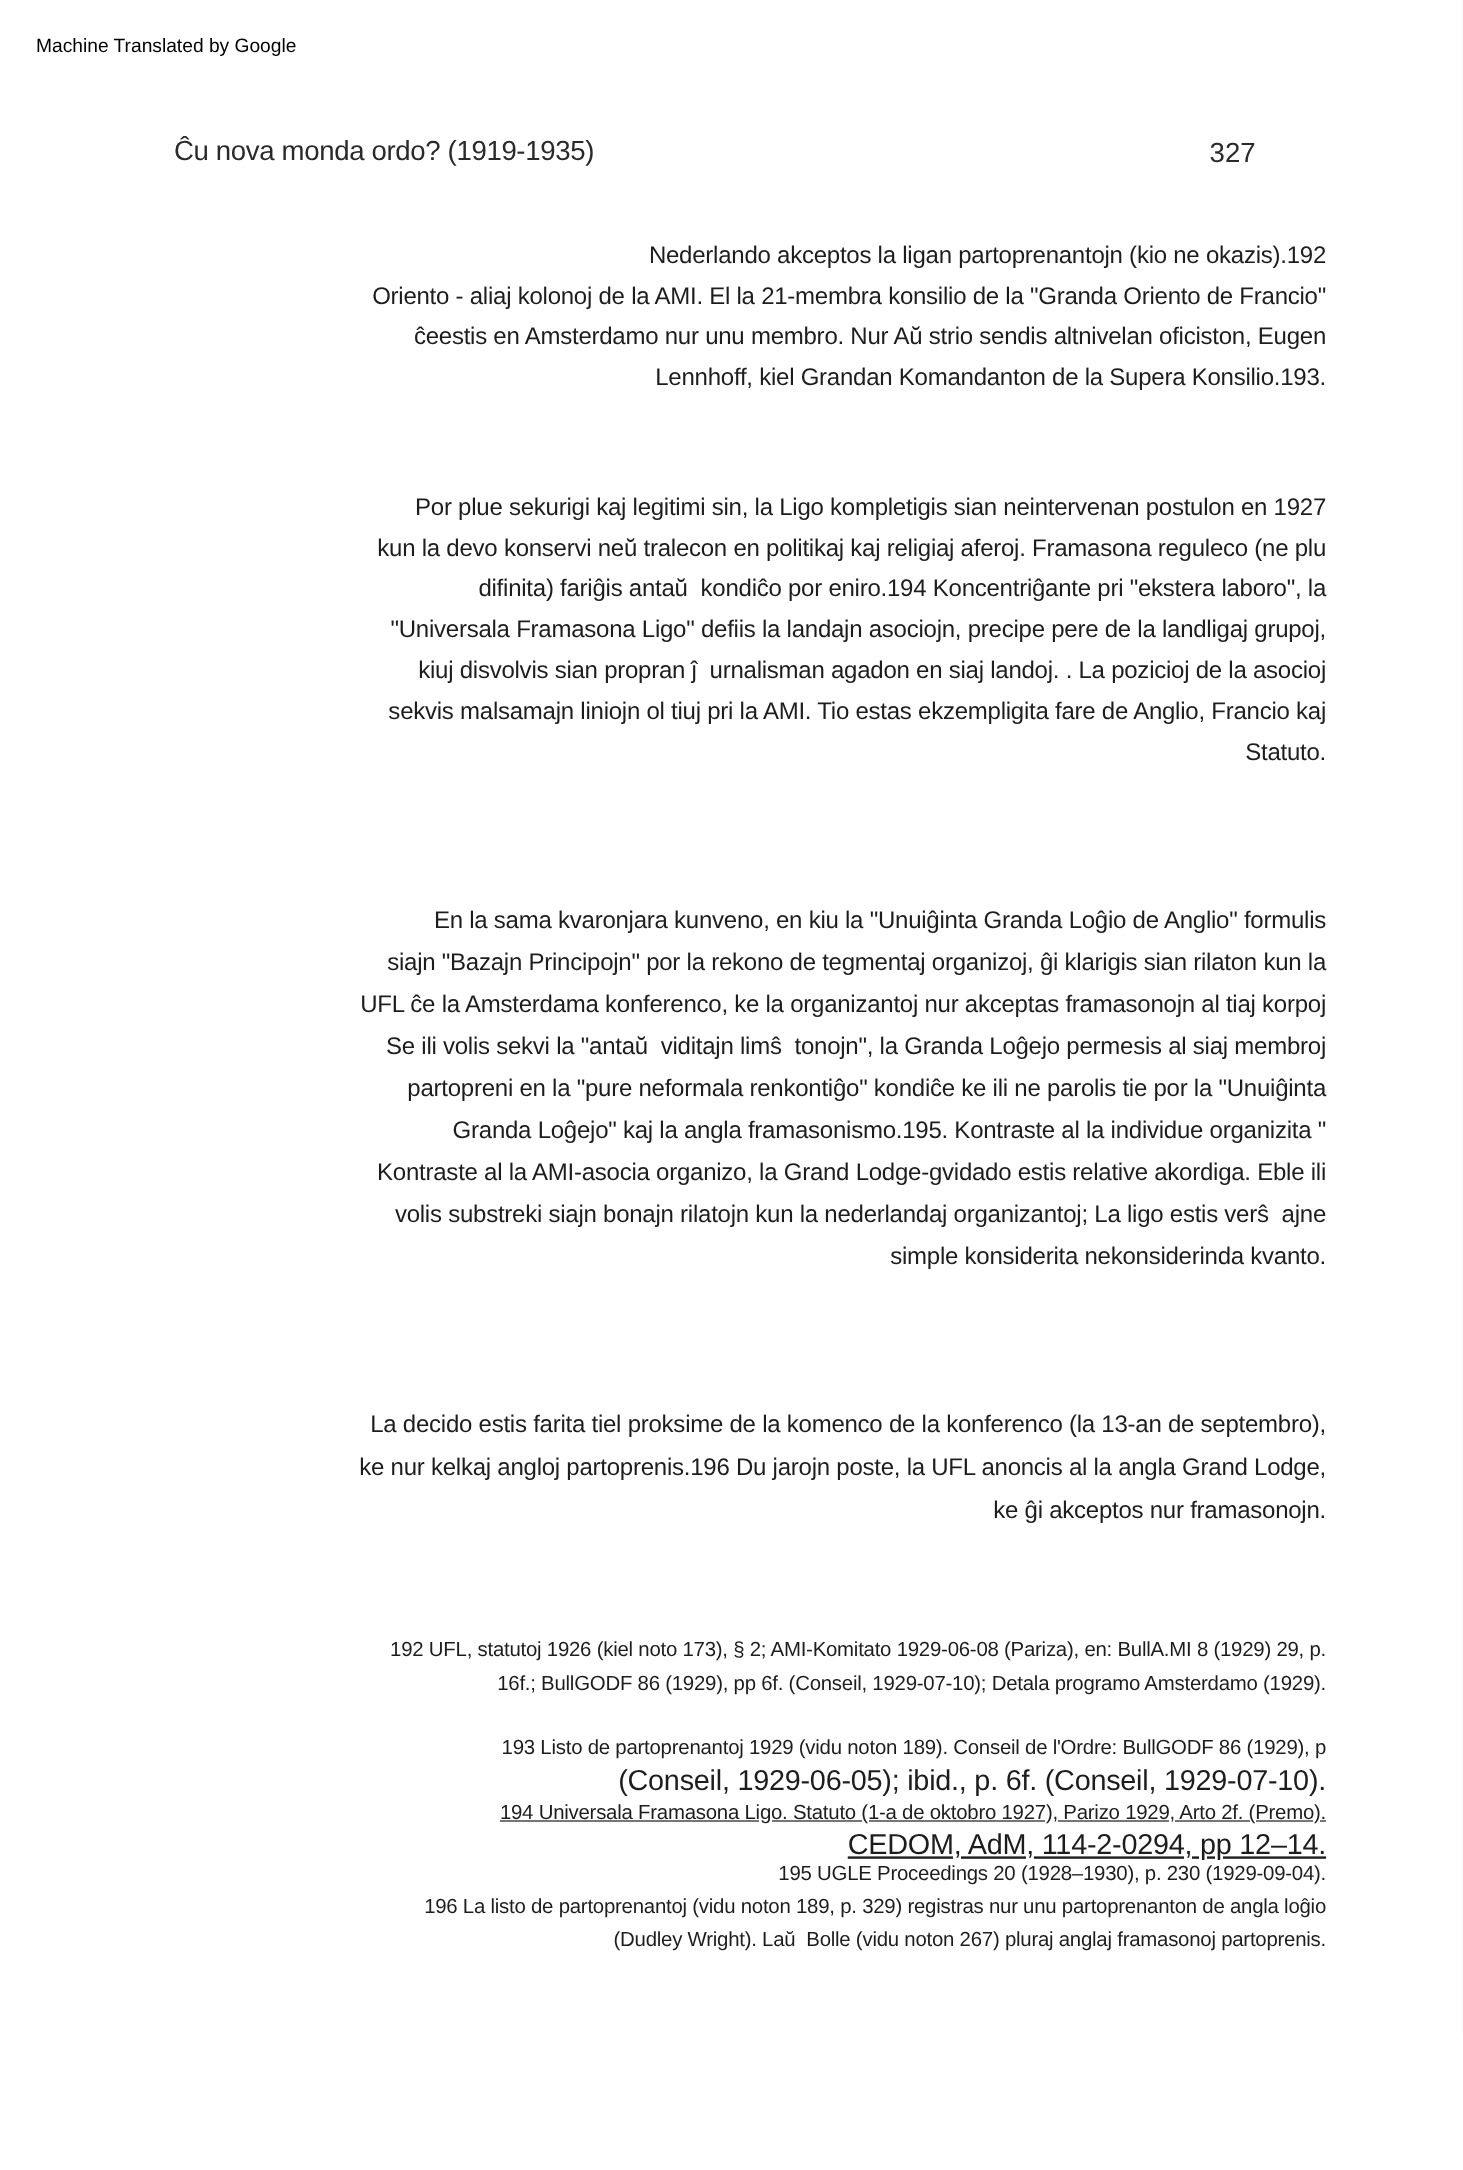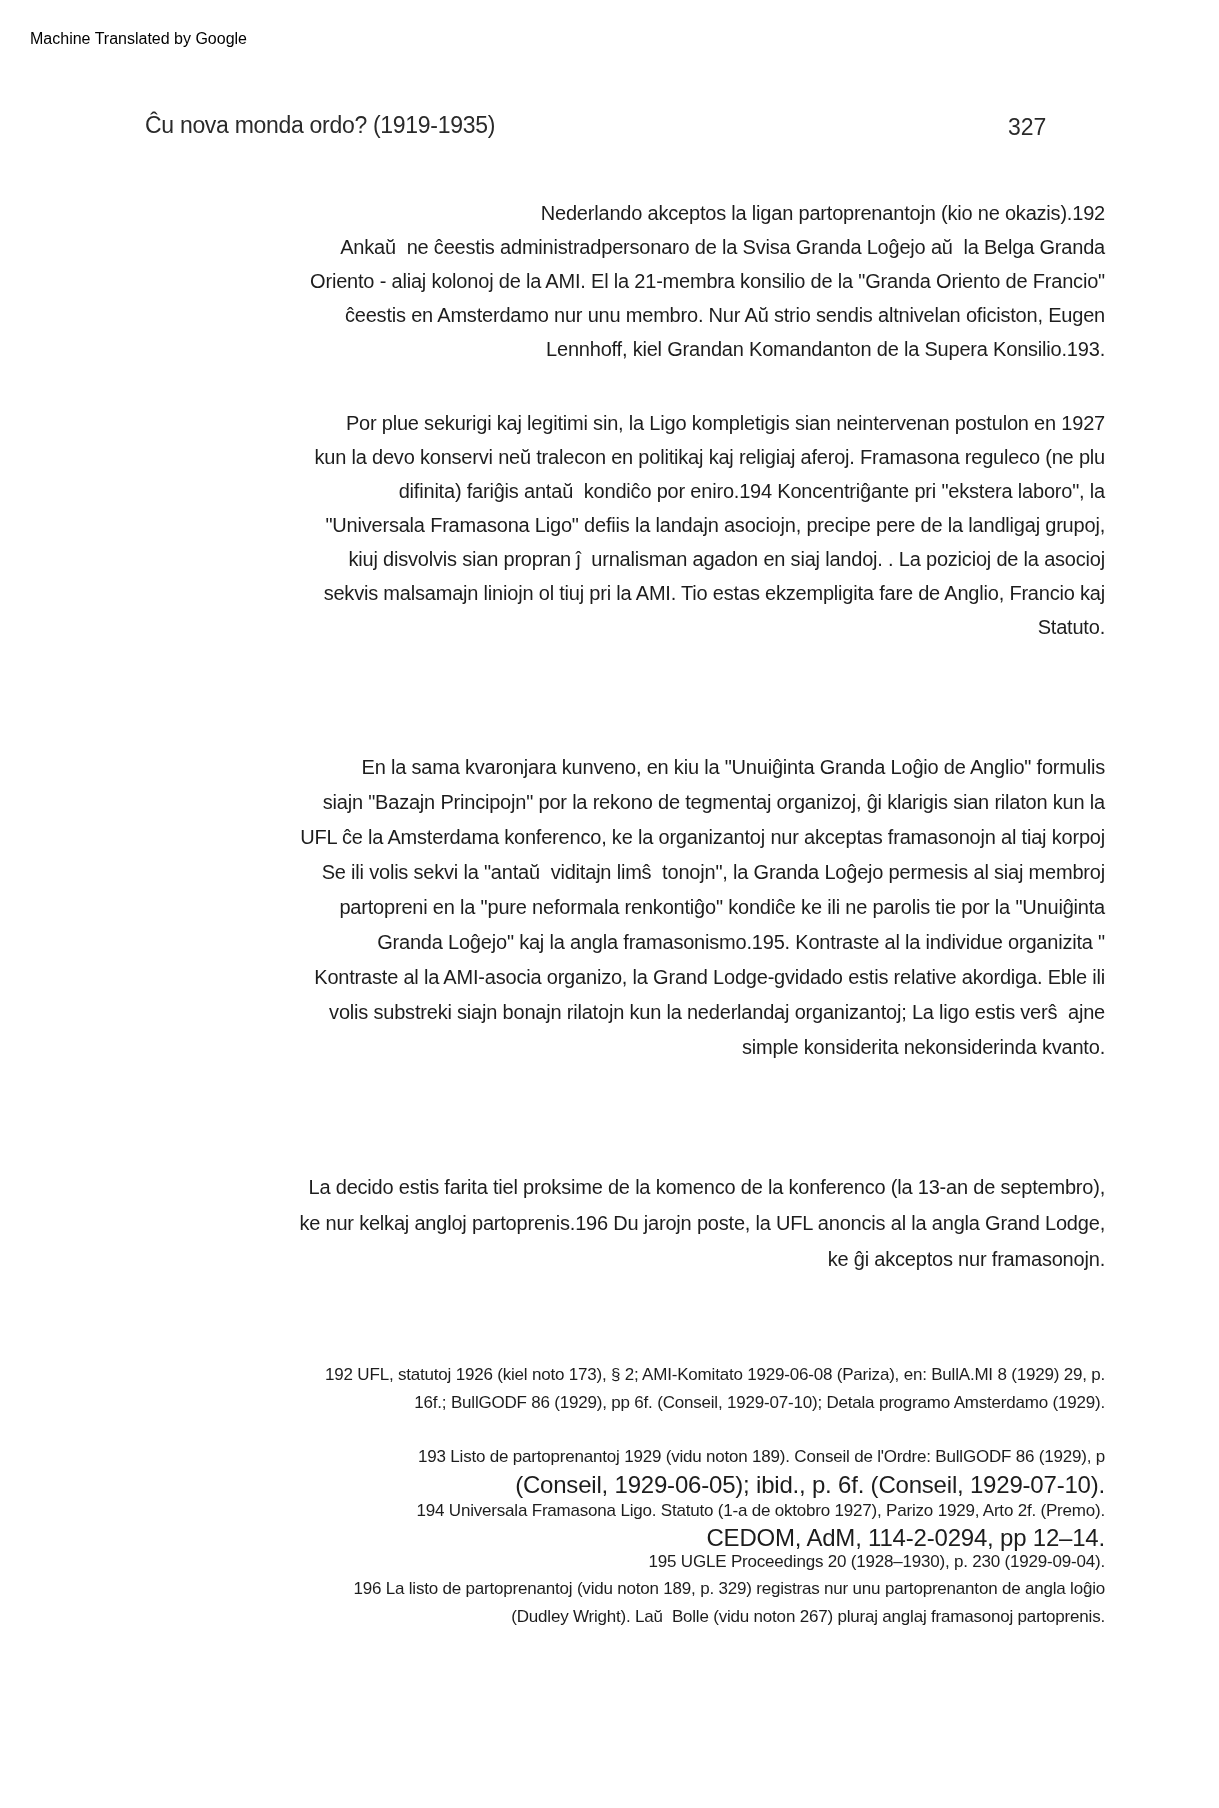--- a/index.html
+++ b/index.html
@@ -66,35 +66,34 @@
     display: block;
     white-space: pre;
     font-size: 17px;
     line-height: 28px;
     letter-spacing: -0.2px;
     color: #1d1d1d;
     text-align: right;
   }
   .footnote .fn-line.cont { padding-left: 34px; }
   .footnote .fn-line.large { font-size: 24px; line-height: 28px; }
-  .fn194 .fn-line { line-height: 26px; }
+  .fn194 .fn-line { line-height: 26px; text-decoration: underline; }
 </style>
 </head>
 <body>
 
 <div class="page">
 
   <div class="banner">Machine Translated by Google</div>
 
   <div class="title">Ĉu nova monda ordo? (1919-1935)</div>
   <div class="pagenum">327</div>
 
   <div class="para lh34" style="top:196px">
     <span class="line">Nederlando akceptos la ligan partoprenantojn (kio ne okazis).192</span>
-    <span class="line">Ankaŭ  ne ĉeestis administradpersonaro de la Svisa Granda Loĝejo aŭ  la Belga Granda</span>
     <span class="line">Oriento - aliaj kolonoj de la AMI. El la 21-membra konsilio de la "Granda Oriento de Francio"</span>
     <span class="line">ĉeestis en Amsterdamo nur unu membro. Nur Aŭ strio sendis altnivelan oficiston, Eugen</span>
     <span class="line">Lennhoff, kiel Grandan Komandanton de la Supera Konsilio.193.</span>
   </div>
 
   <div class="para lh34" style="top:406px">
     <span class="line indent">Por plue sekurigi kaj legitimi sin, la Ligo kompletigis sian neintervenan postulon en 1927</span>
     <span class="line">kun la devo konservi neŭ tralecon en politikaj kaj religiaj aferoj. Framasona reguleco (ne plu</span>
     <span class="line">difinita) fariĝis antaŭ  kondiĉo por eniro.194 Koncentriĝante pri "ekstera laboro", la</span>
     <span class="line">"Universala Framasona Ligo" defiis la landajn asociojn, precipe pere de la landligaj grupoj,</span>

